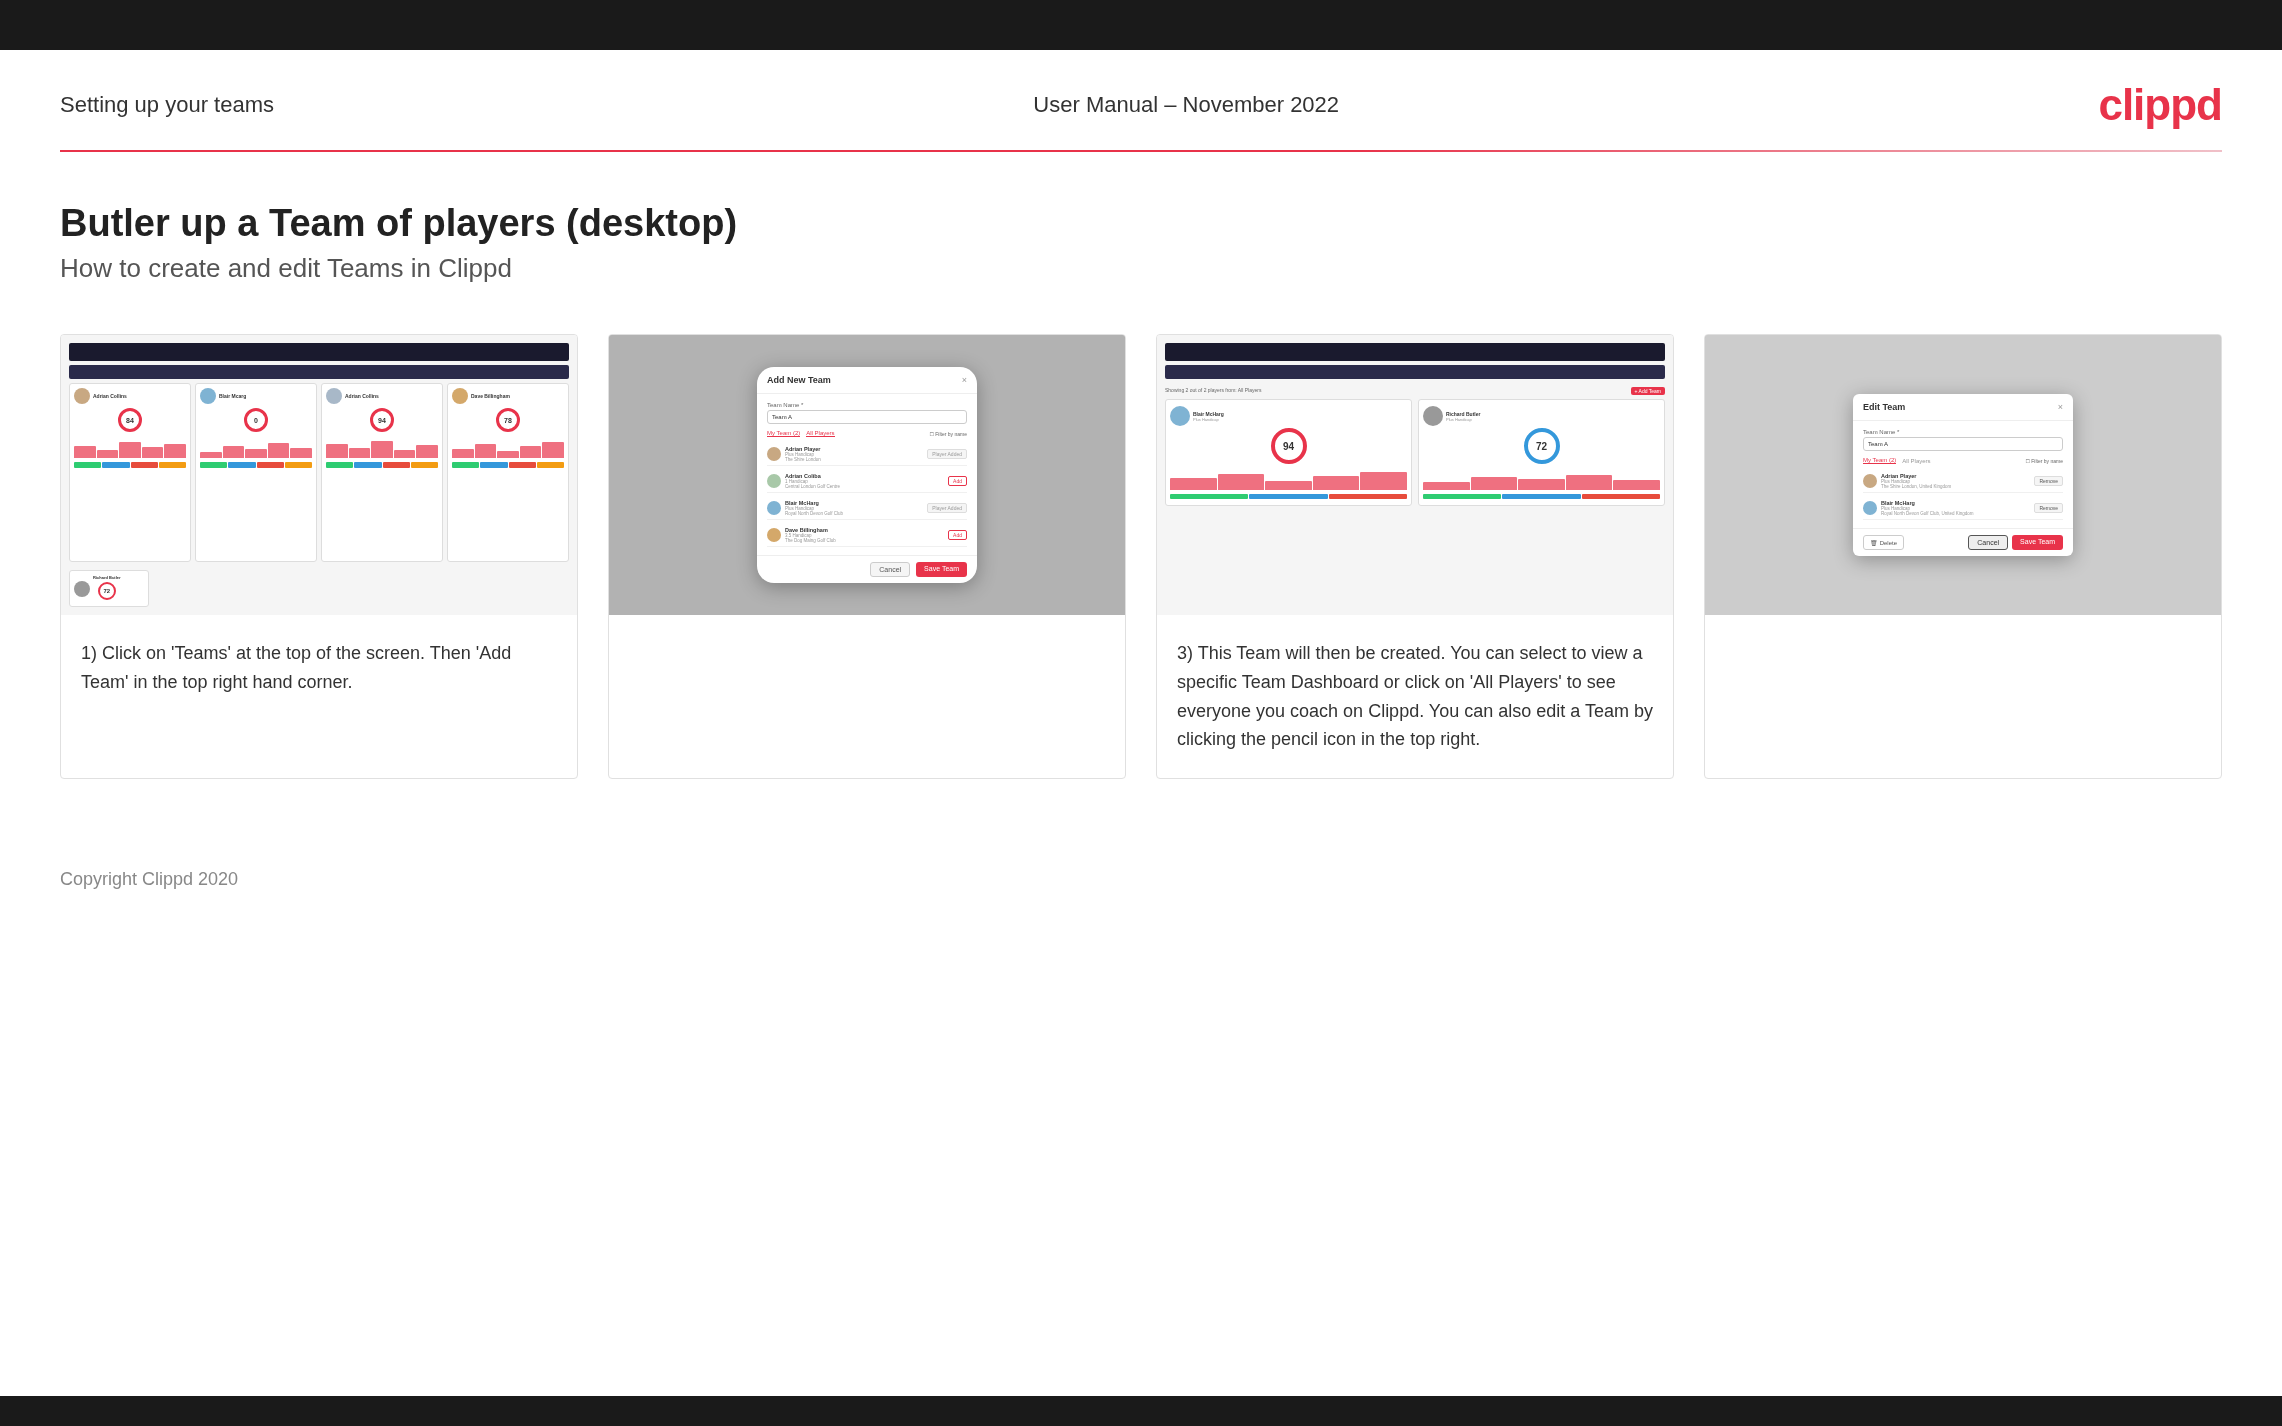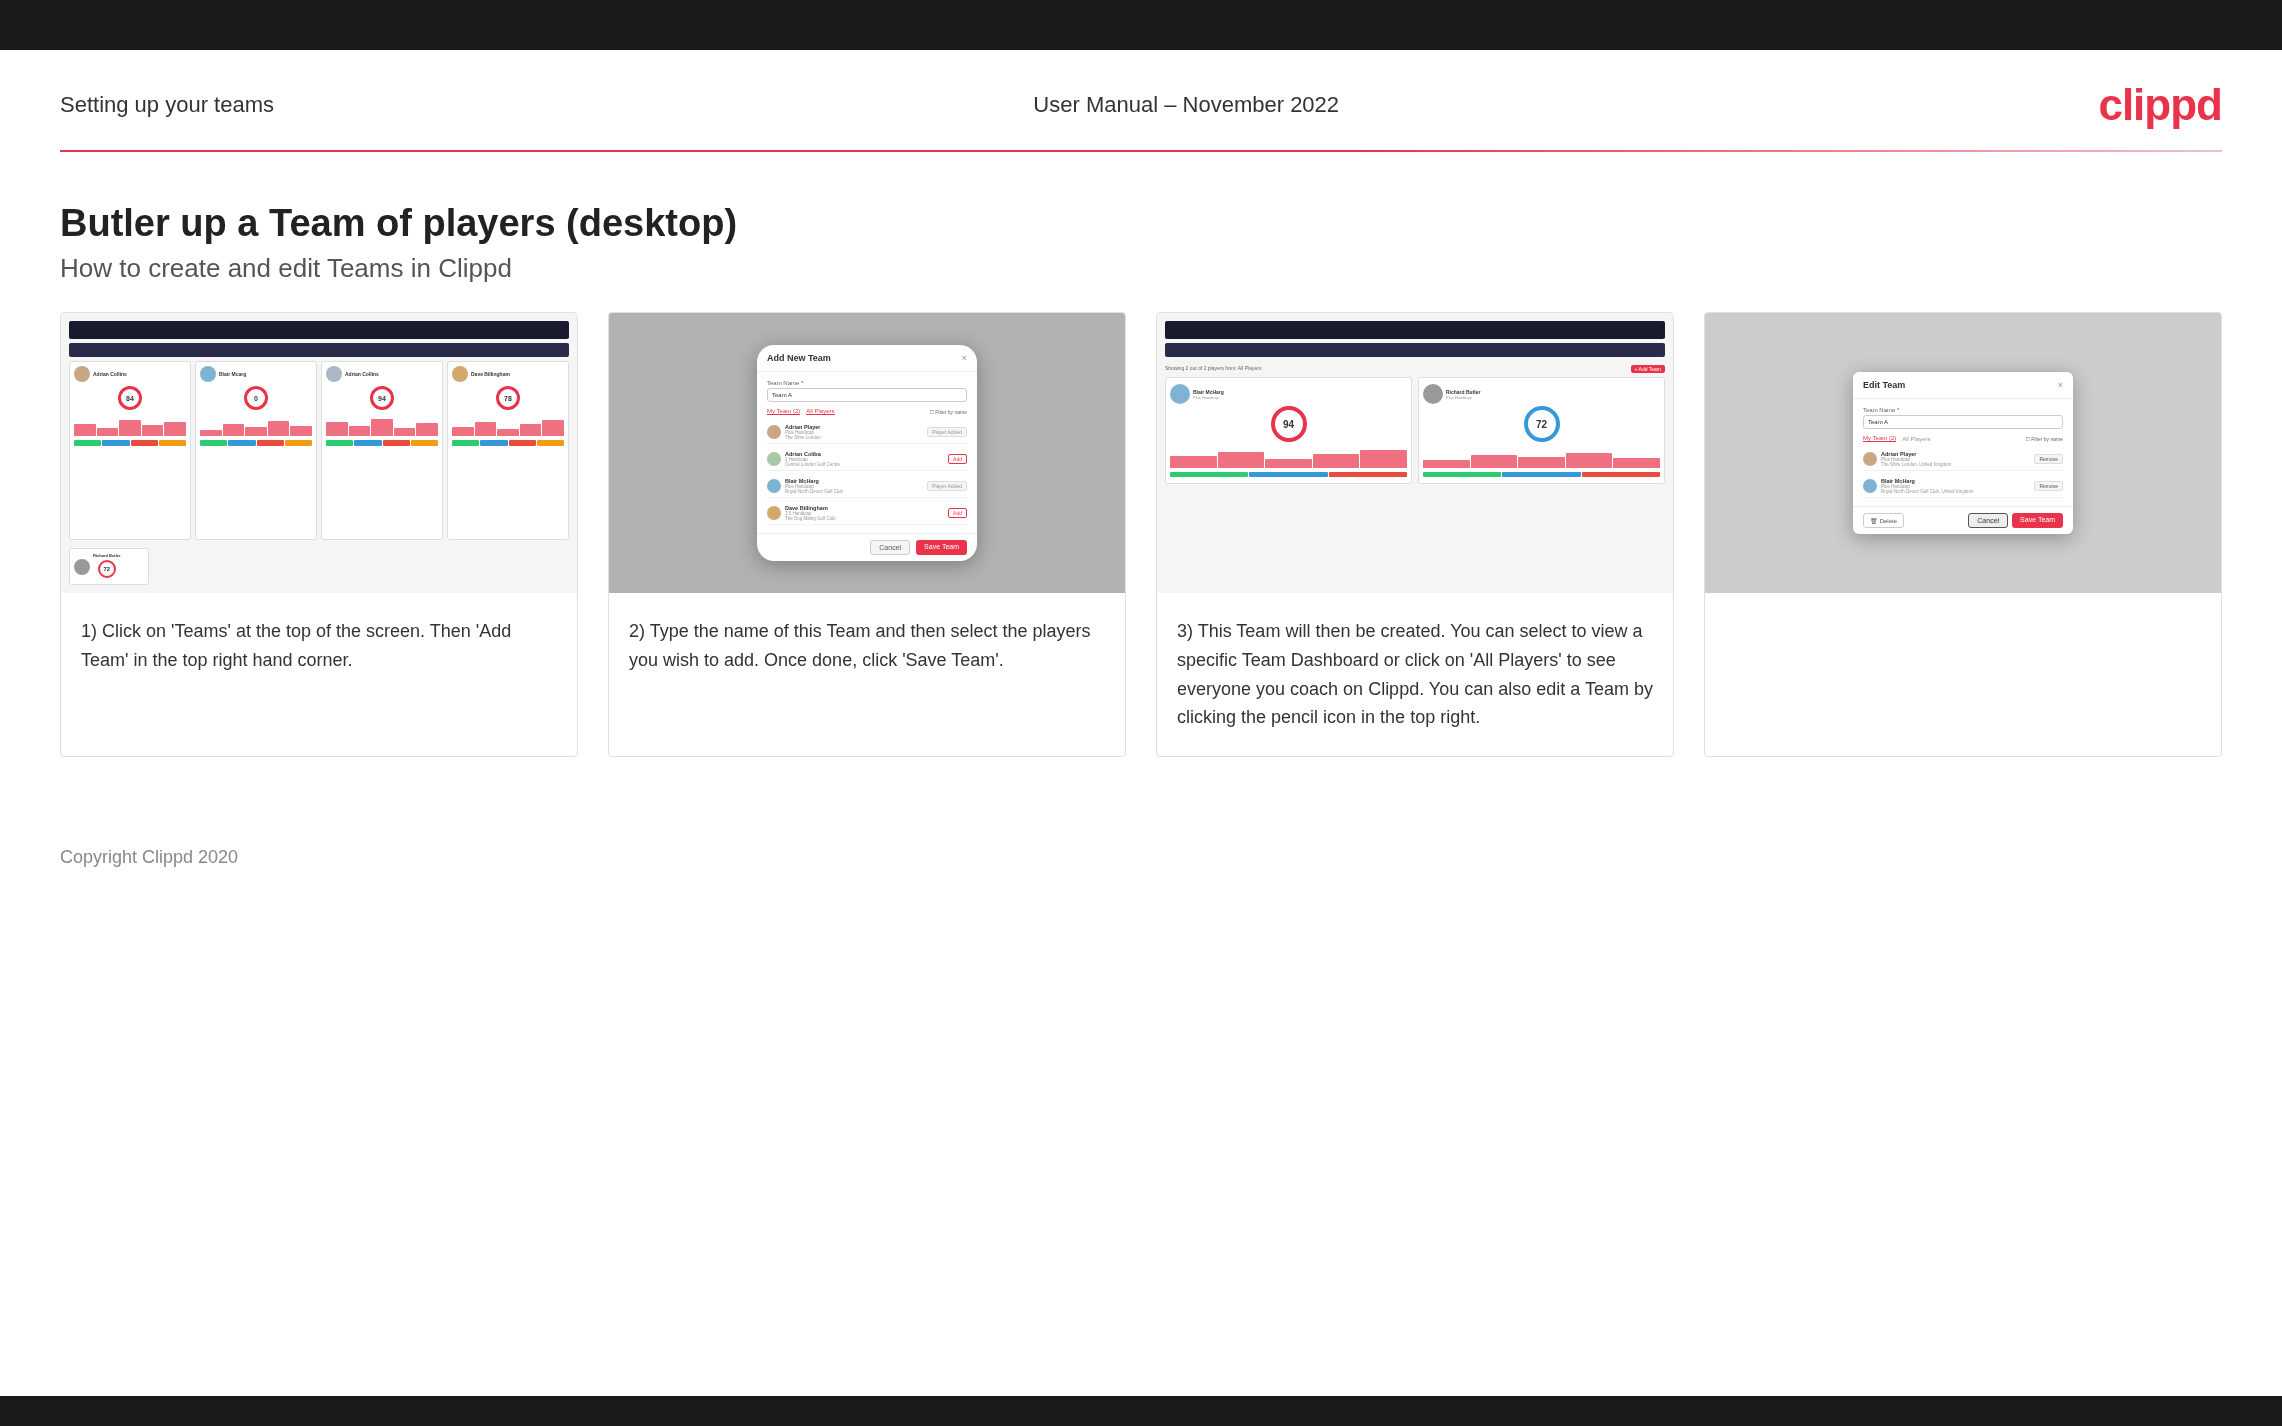--- a/index.html
+++ b/index.html
@@ -56,21 +56,21 @@
     .page-title {
       font-size: 38px;
       font-weight: 700;
       color: #222;
       margin-bottom: 8px;
     }
 
     .page-subtitle {
       font-size: 26px;
       color: #555;
-      margin-bottom: 28px;
+      margin-bottom: 50px;
     }
 
     
     .cards-grid {
       display: grid;
       grid-template-columns: repeat(4, 1fr);
       gap: 30px;
       margin-bottom: 40px;
     }
 
@@ -725,21 +725,20 @@
                 <span class="ss2-p-action add">Add</span>
               </div>
             </div>
           </div>
           <div class="ss2-modal-footer">
             <span class="ss2-btn-cancel">Cancel</span>
             <span class="ss2-btn-save">Save Team</span>
           </div>
         </div>
       </div>
-      <div class="card-text">2) Type the name of this Team and then select the players you wish to add.  Once done, click 'Save Team'.</div>
     </div>
 
     <div class="card">
       <div class="card-screenshot ss3">
         <div class="ss3-topbar"></div>
         <div class="ss3-subnav"></div>
         <div style="display:flex;gap:4px;margin-top:4px;font-size:5px;color:#666;">
           <span>Showing 2 out of 2 players from: All Players</span>
           <span style="margin-left:auto;font-size:5px;background:#e8334a;color:#fff;padding:1px 4px;border-radius:2px;">+ Add Team</span>
         </div>

